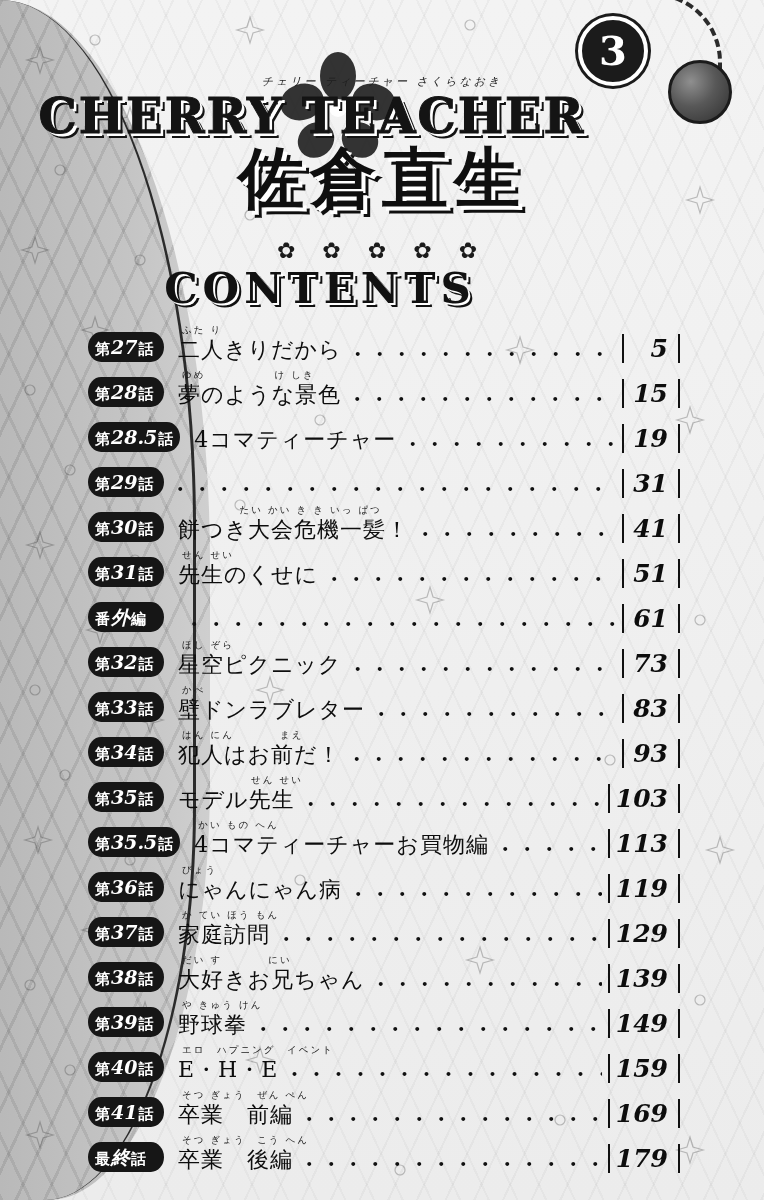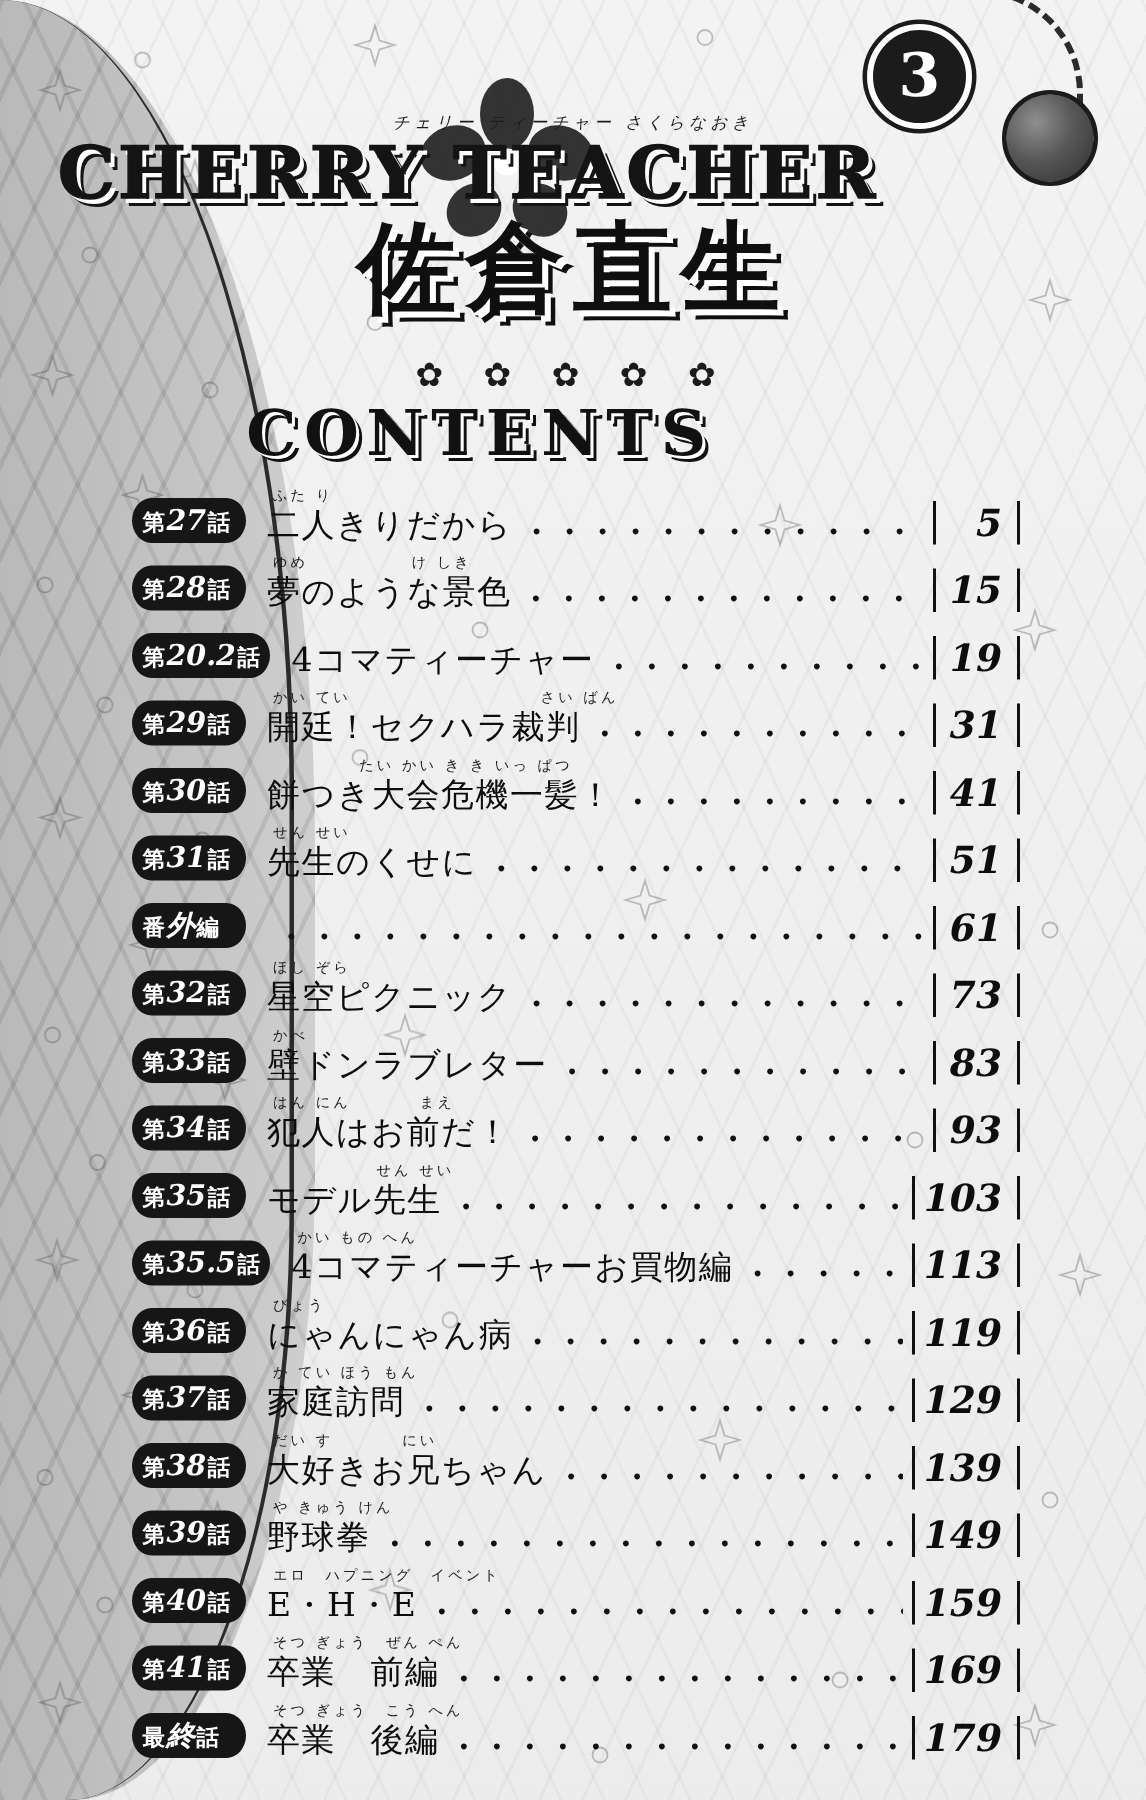--- a/index.html
+++ b/index.html
@@ -371,33 +371,29 @@
       <div class="toc-row">
         <div class="chapter-tag"><span>第</span><span class="num">28</span><span>話</span></div>
         <div class="title-wrap">
           <div class="ruby">ゆめ　　　　　　け しき</div>
           <div class="chapter-title">夢のような景色</div>
         </div>
         <div class="dots">・・・・・・・・・・・・・・・・・・・・・・・・・・・・・・・・・・・・・・・・・・・・・・・・・・・</div>
         <div class="page-num">15</div>
       </div>
       <div class="toc-row">
-        <div class="chapter-tag"><span>第</span><span class="num">20.2</span><span>話</span></div>
+        <div class="chapter-tag"><span>第</span><span class="num">28.5</span><span>話</span></div>
         <div class="title-wrap">
           <div class="chapter-title">4コマティーチャー</div>
         </div>
         <div class="dots">・・・・・・・・・・・・・・・・・・・・・・・・・・・・・・・・・・・・・・・・・・・・・・・・・・・</div>
         <div class="page-num">19</div>
       </div>
       <div class="toc-row">
         <div class="chapter-tag"><span>第</span><span class="num">29</span><span>話</span></div>
-        <div class="title-wrap">
-          <div class="ruby">かい てい　　　　　　　　　　　さい ばん</div>
-          <div class="chapter-title">開廷！セクハラ裁判</div>
-        </div>
         <div class="dots">・・・・・・・・・・・・・・・・・・・・・・・・・・・・・・・・・・・・・・・・・・・・・・・・・・・</div>
         <div class="page-num">31</div>
       </div>
       <div class="toc-row">
         <div class="chapter-tag"><span>第</span><span class="num">30</span><span>話</span></div>
         <div class="title-wrap">
           <div class="ruby">　　　　　たい かい き き いっ ぱつ</div>
           <div class="chapter-title">餅つき大会危機一髪！</div>
         </div>
         <div class="dots">・・・・・・・・・・・・・・・・・・・・・・・・・・・・・・・・・・・・・・・・・・・・・・・・・・・</div>

